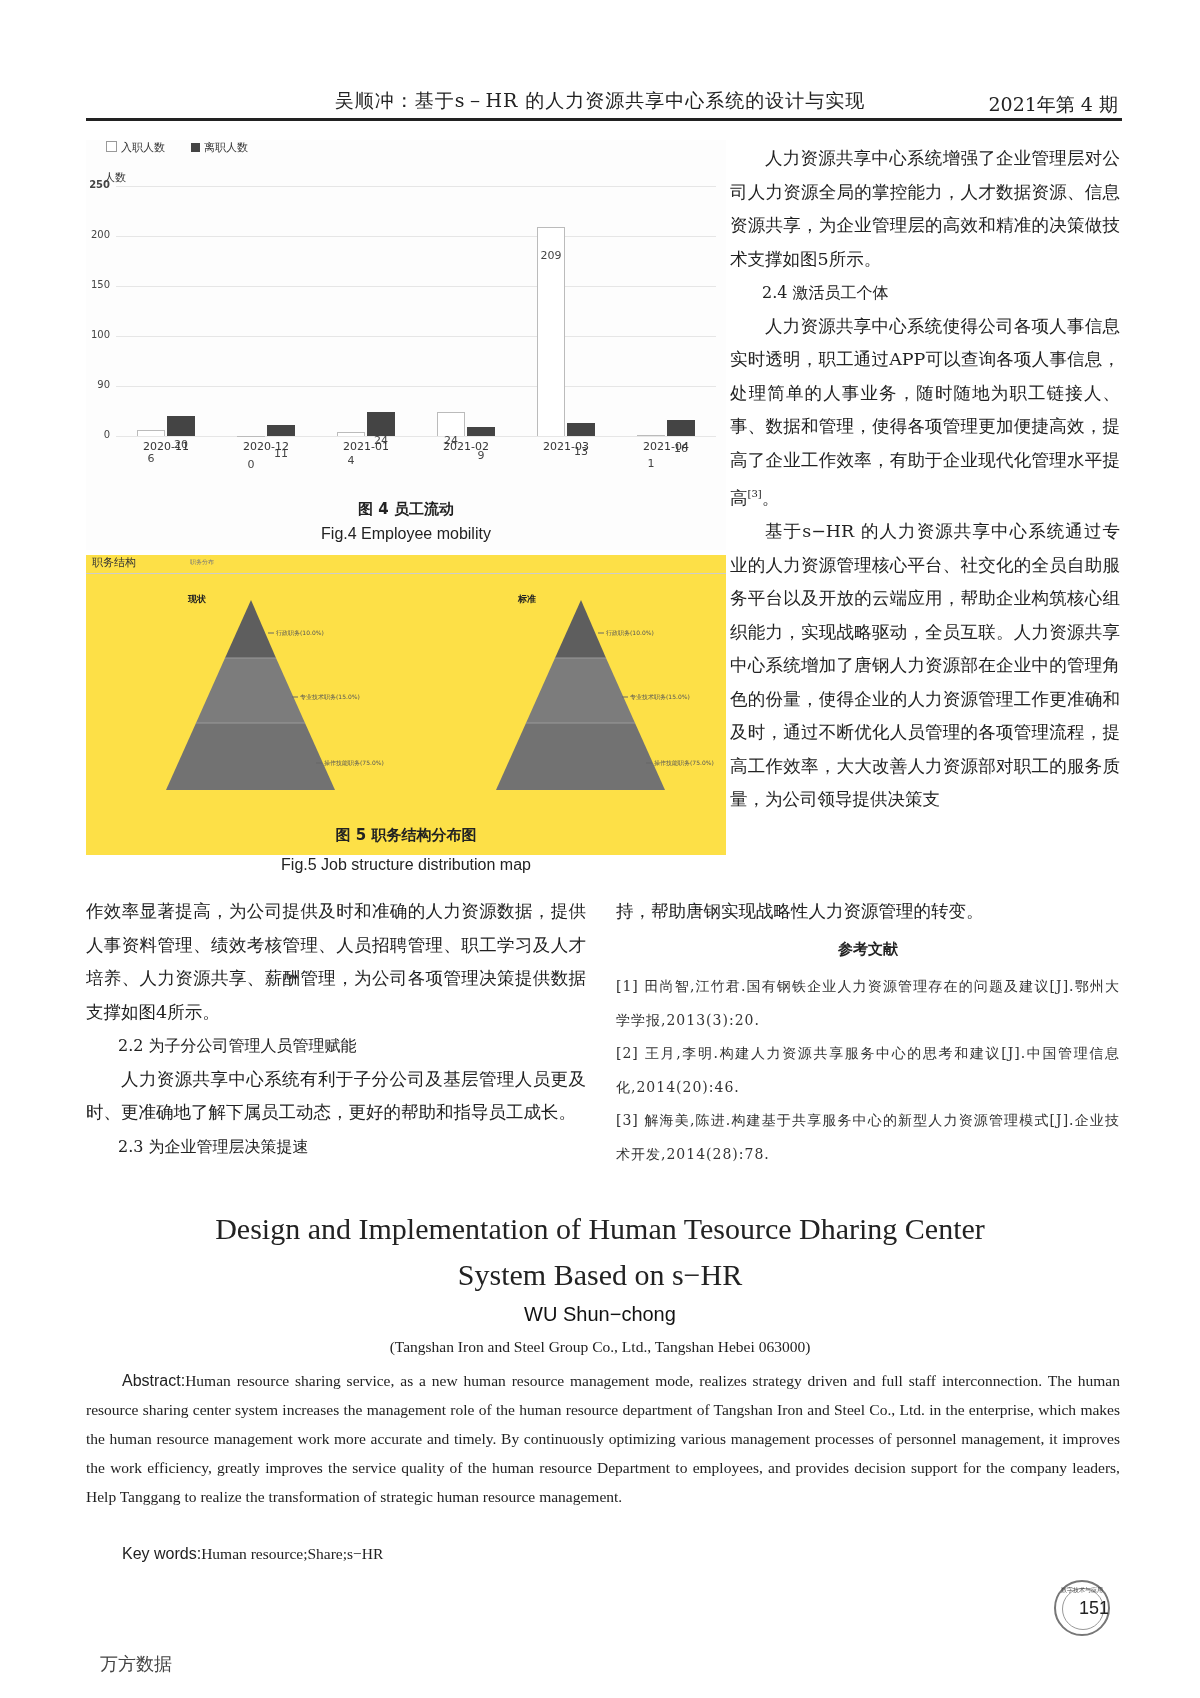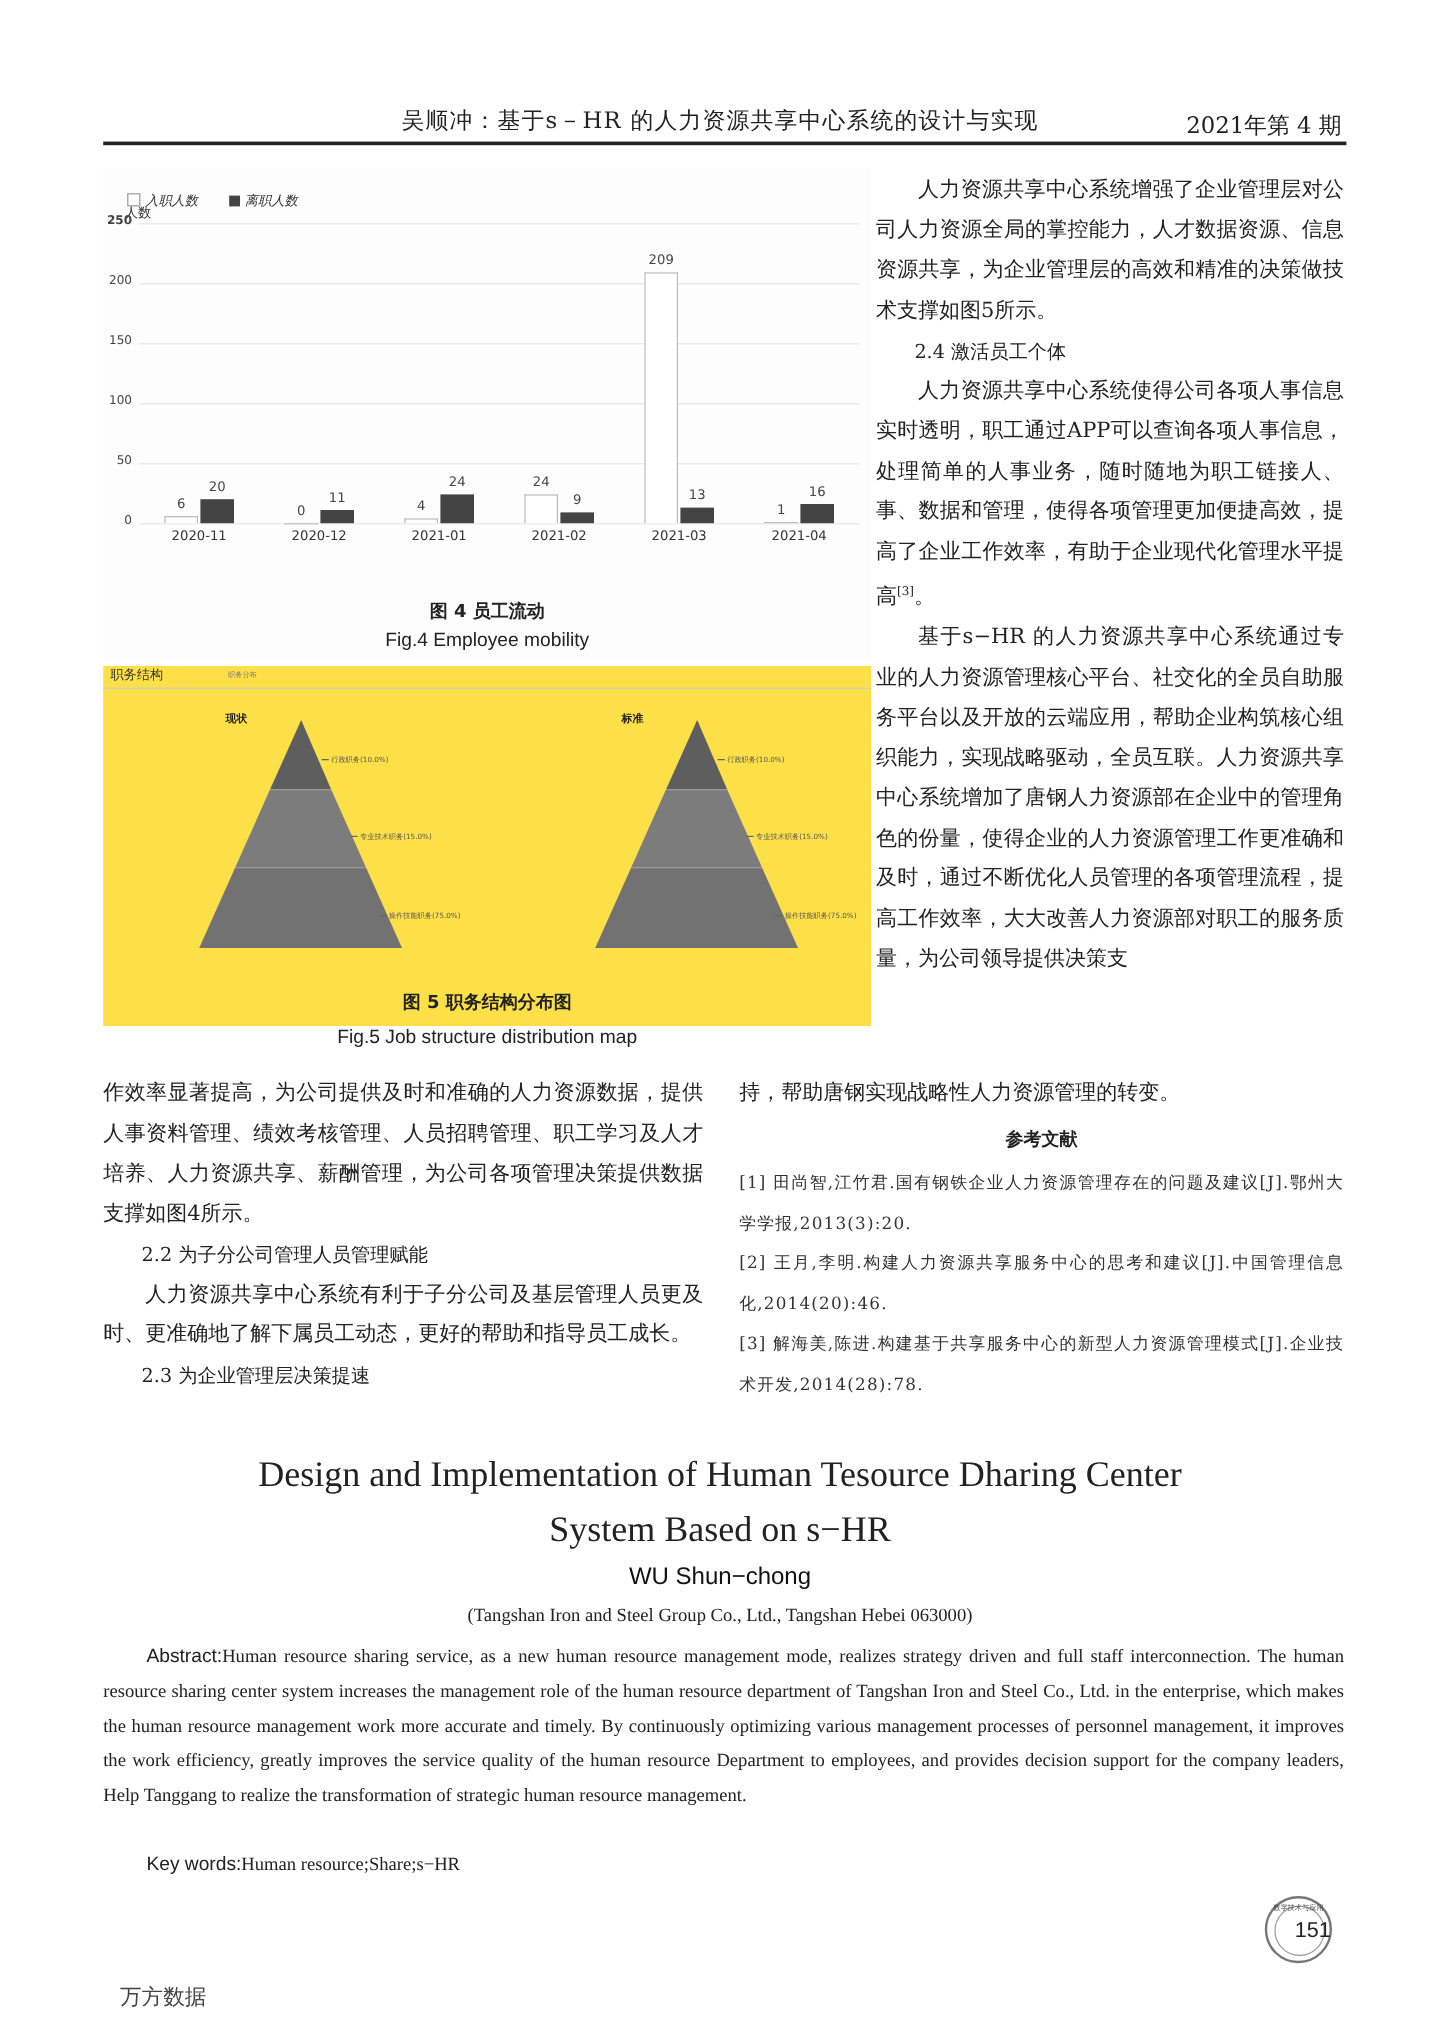--- a/index.html
+++ b/index.html
@@ -3,28 +3,28 @@
 <meta charset="utf-8">
 <style>
   html,body{margin:0;padding:0;background:#fff;}
   body{width:1200px;height:1698px;position:relative;overflow:hidden;color:#222;font-family:"DejaVu Serif",serif;}
   .abs{position:absolute;}
   .hdr-title{left:0;width:1200px;top:88px;text-align:center;font-size:19px;letter-spacing:1px;color:#222;}
   .hdr-issue{right:82px;top:92px;font-size:19px;color:#222;}
   .hdr-rule{left:86px;width:1036px;top:118px;height:3px;background:#222;}
   
   .chart{left:86px;top:140px;width:640px;height:410px;background:#fdfdfd;}
-  .legend{left:20px;top:20px;font-size:11px;font-family:"DejaVu Sans",sans-serif;display:flex;gap:26px;color:#333;font-style:italic;}
+  .legend{left:20px;top:0;font-size:11px;font-family:"DejaVu Sans",sans-serif;display:flex;gap:26px;color:#333;}
   .legend .sw{display:inline-block;width:9px;height:9px;margin-right:4px;vertical-align:-1px;}
   .ylab{left:18px;top:30px;font-size:11px;font-family:"DejaVu Sans",sans-serif;color:#333;}
   .ytick{font-size:10px;font-family:"DejaVu Sans",sans-serif;color:#444;width:26px;text-align:right;}
   .grid{height:1px;background:#e6e6e6;}
   .bar-in{background:#fff;border:1px solid #bbb;border-bottom:none;box-sizing:border-box;}
   .bar-out{background:#444;}
-  .vlab{font-size:11px;font-family:"DejaVu Sans",sans-serif;color:#444;text-align:center;width:40px;}
+  .vlab{font-size:11px;font-family:"DejaVu Sans",sans-serif;color:#444;text-align:center;width:40px;margin-top:39px;}
   .xtick{font-size:11px;font-family:"DejaVu Sans",sans-serif;color:#333;text-align:center;width:90px;}
   .cap-cn{font-family:"DejaVu Sans",sans-serif;font-size:15px;font-weight:bold;color:#222;text-align:center;}
   .cap-en{font-family:"Liberation Sans",sans-serif;font-size:16px;color:#222;text-align:center;}
   
   .p5{left:86px;top:555px;width:640px;height:300px;background:#fde047;}
   .p5-h{left:0;top:0;width:640px;height:18px;border-bottom:1px solid #ccc;}
   .p5-title{left:6px;top:0;font-size:11px;font-family:"DejaVu Sans",sans-serif;color:#333;}
   .p5-sub{left:104px;top:3px;font-size:6px;font-family:"DejaVu Sans",sans-serif;color:#777;}
   .pyr-lbl{font-size:9px;font-family:"DejaVu Sans",sans-serif;font-weight:bold;color:#222;}
   .seg-lbl{font-size:6px;font-family:"DejaVu Sans",sans-serif;color:#555;white-space:nowrap;}
@@ -65,21 +65,21 @@
   <div id="plot" class="abs" style="left:30px;top:46px;width:600px;height:250px;">
       <div class="abs grid" style="left: 0px; width: 600px; top: 0px;"></div>
       <div class="abs ytick" style="left: -32px; top: -7px; font-weight: bold;">250</div>
       <div class="abs grid" style="left: 0px; width: 600px; top: 50px;"></div>
       <div class="abs ytick" style="left: -32px; top: 43px;">200</div>
       <div class="abs grid" style="left: 0px; width: 600px; top: 100px;"></div>
       <div class="abs ytick" style="left: -32px; top: 93px;">150</div>
       <div class="abs grid" style="left: 0px; width: 600px; top: 150px;"></div>
       <div class="abs ytick" style="left: -32px; top: 143px;">100</div>
       <div class="abs grid" style="left: 0px; width: 600px; top: 200px;"></div>
-      <div class="abs ytick" style="left: -32px; top: 193px;">50</div>
+      <div class="abs ytick" style="left: -32px; top: 193px;">90</div>
       <div class="abs grid" style="left: 0px; width: 600px; top: 250px;"></div>
       <div class="abs ytick" style="left: -32px; top: 243px;">0</div>
       <div class="abs bar-in" style="left: 21px; width: 28px; top: 244px; height: 6px;"></div>
       <div class="abs vlab" style="left: 15px; top: 227px;">6</div>
       <div class="abs bar-out" style="left: 51px; width: 28px; top: 230px; height: 20px;"></div>
       <div class="abs vlab" style="left: 45px; top: 213px;">20</div>
       <div class="abs xtick" style="left: 5px; top: 254px;">2020-11</div>
       <div class="abs bar-in" style="left: 121px; width: 28px; top: 250px; height: 0px;"></div>
       <div class="abs vlab" style="left: 115px; top: 233px;">0</div>
       <div class="abs bar-out" style="left: 151px; width: 28px; top: 239px; height: 11px;"></div>

